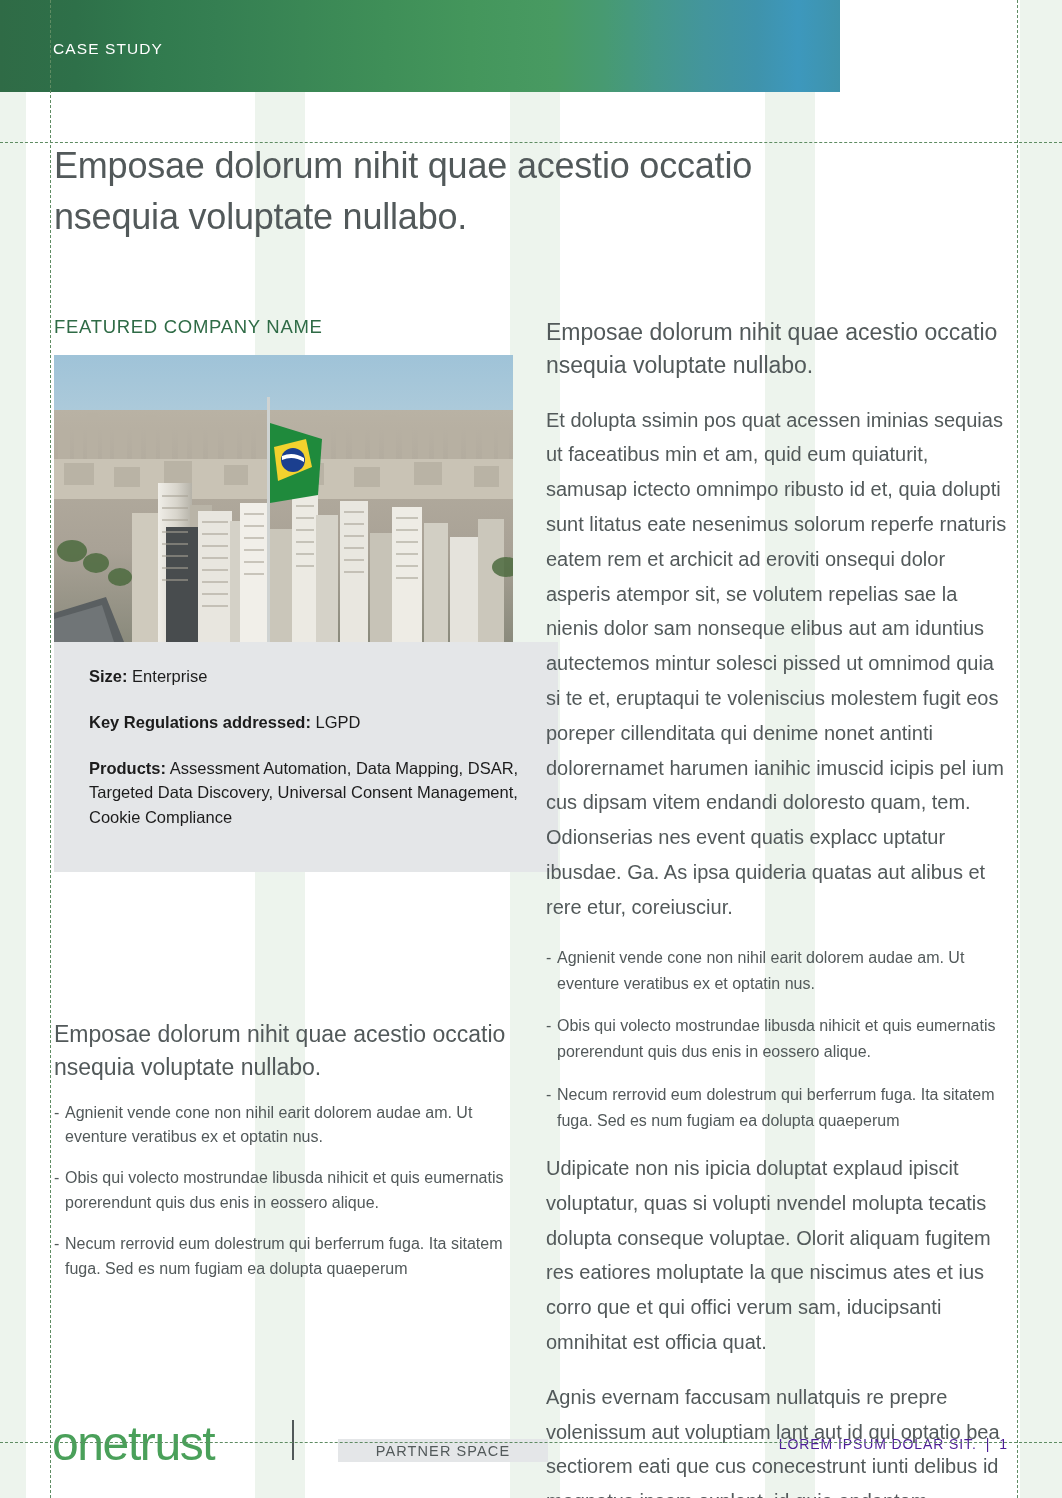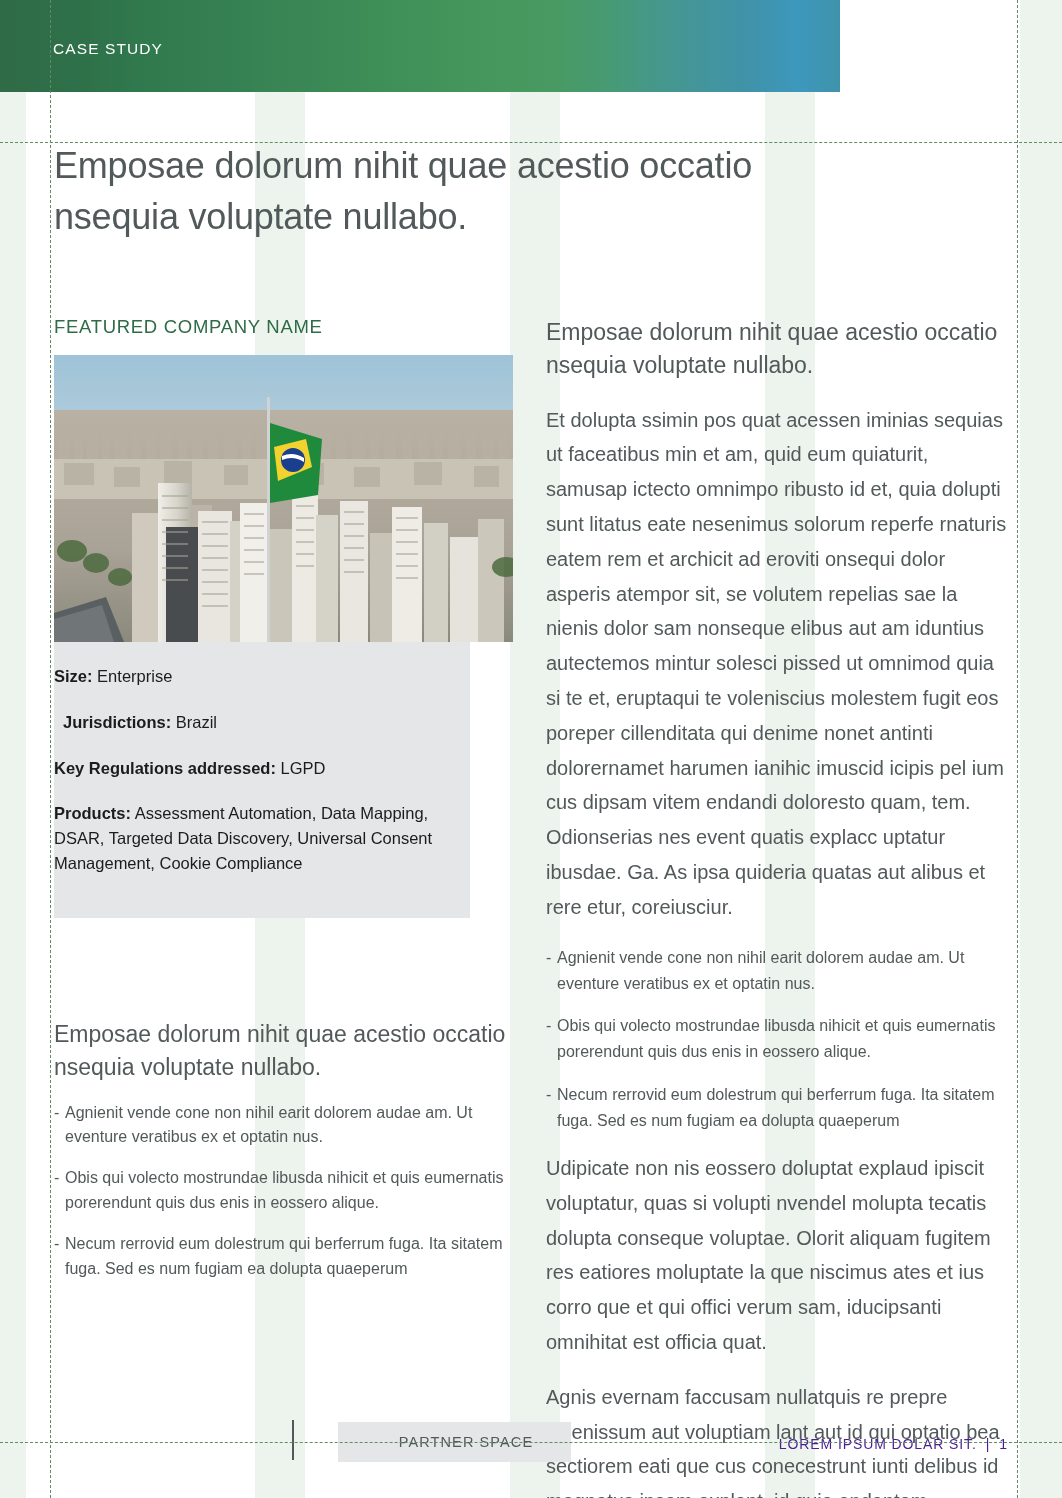--- a/index.html
+++ b/index.html
@@ -130,24 +130,24 @@
   .photo {
     position: relative;
     width: 459px;
     height: 287px;
     overflow: hidden;
     background: #8aa8b8;
   }
   .photo svg { display: block; width: 100%; height: 100%; }
 
   .info-box {
-    width: 416px;
+    width: 504px;
     box-sizing: border-box;
     background: #e4e6e8;
-    padding: 22px 18px 26px 0;
+    padding: 22px 18px 26px 35px;
   }
   .info-row {
     font-size: 16.5px;
     line-height: 1.5;
     color: #1c1c1c;
     margin-bottom: 21px;
   }
   .info-row:last-child { margin-bottom: 16px; }
   .info-row b { font-weight: 700; }
   .ind-1 { padding-left: 0px; }
@@ -227,29 +227,28 @@
     bottom: 38px;
     width: 2px;
     height: 40px;
     background: #52595a;
   }
   .partner-space {
     position: absolute;
     left: 338px;
     bottom: 36px;
     width: 210px;
-    height: 40px;
+    height: 23px;
     background: #e4e6e8;
     color: #52595a;
     font-size: 14.5px;
     letter-spacing: 1.1px;
     display: flex;
     align-items: center;
     justify-content: center;
-    padding-left: 23px;
   }
   .footer-note {
     position: absolute;
     right: 54px;
     bottom: 46px;
     font-size: 14px;
     letter-spacing: 0.9px;
     color: #4c1d95;
     white-space: nowrap;
   }
@@ -427,24 +426,20 @@
             <ellipse cx="452" cy="212" rx="14" ry="10"></ellipse>
           </g>
         </svg>
       </div>
 
       <div class="info-box">
         <div class="info-row ind-1">
           <b>Size:</b>
           <span>Enterprise</span>
         </div>
-        <div class="info-row ind-3">
-          <b>Jurisdictions:</b>
-          <span>Brazil</span>
-        </div>
         <div class="info-row ind-1">
           <b>Key Regulations addressed:</b>
           <span>LGPD</span>
         </div>
         <div class="info-row ind-1">
           <b>Products:</b>
           <span>Assessment Automation, Data Mapping, DSAR, Targeted Data Discovery, Universal Consent Management, Cookie Compliance</span>
         </div>
       </div>
     </div>
@@ -477,26 +472,27 @@
       </div>
       <div class="bullet">
         <span class="dash">-</span>
         <span class="btxt">Obis qui volecto mostrundae libusda nihicit et quis eumernatis porerendunt quis dus enis in eossero alique.</span>
       </div>
       <div class="bullet">
         <span class="dash">-</span>
         <span class="btxt">Necum rerrovid eum dolestrum qui berferrum fuga. Ita sitatem fuga. Sed es num fugiam ea dolupta quaeperum</span>
       </div>
 
-      <p class="para">Udipicate non nis eossero doluptat explaud ipiscit voluptatur, quas si volupti nvendel molupta tecatis dolupta conseque voluptae. Olorit aliquam fugitem res eatiores moluptate la que niscimus ates et ius corro que et qui offici verum sam, iducipsanti omnihitat est officia quat.</p>
+      <p class="para">Udipicate non nis ipicia doluptat explaud ipiscit voluptatur, quas si volupti nvendel molupta tecatis dolupta conseque voluptae. Olorit aliquam fugitem res eatiores moluptate la que niscimus ates et ius corro que et qui offici verum sam, iducipsanti omnihitat est officia quat.</p>
       <p class="para">Agnis evernam faccusam nullatquis re prepre volenissum aut voluptiam lant aut id qui optatio bea sectiorem eati que cus conecestrunt iunti delibus id magnatus ipsam explant, id quia andantem. Daestius sit, omnis mil iducia dolessequam iunt den.</p>
     </div>
   </div>
 
   <div class="footer">
+    <div class="logo">onetrust</div>
     <div class="logo-rule"></div>
     <div class="partner-space">PARTNER SPACE</div>
     <div class="footer-note">
       <span>LOREM IPSUM DOLAR SIT.</span><span class="sep">|</span><span>1</span>
     </div>
   </div>
 
   <div class="guide guide-v gv-left"></div>
   <div class="guide guide-v gv-right"></div>
   <div class="guide guide-h gh-top"></div>

